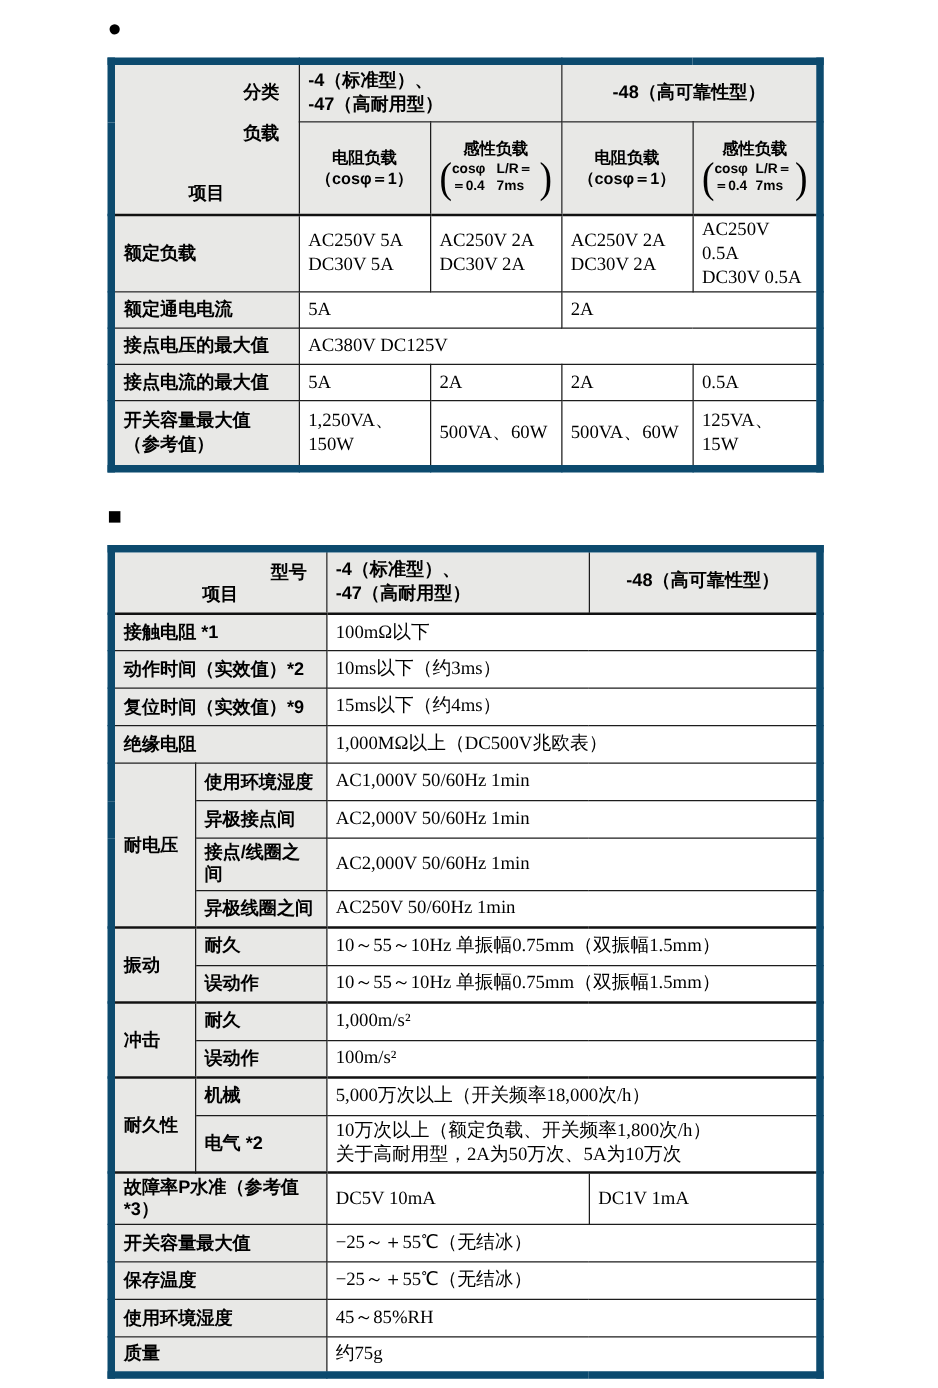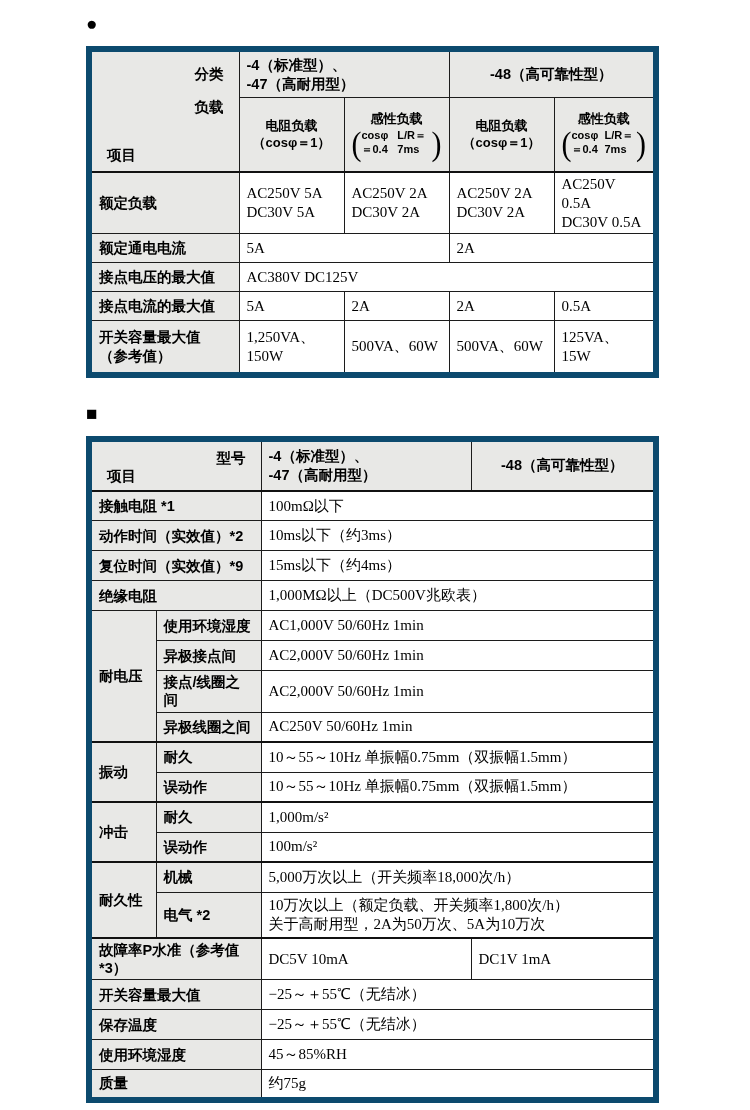--- a/index.html
+++ b/index.html
@@ -18,21 +18,21 @@
   .ml{white-space:pre-line;}
   .ctr{text-align:center;}
   .mh{font-weight:bold;font-size:14.5px;line-height:1.3;}
 
   td.corner{padding:0;}
   .corner-in{display:flex;flex-direction:column;}
   .ci1{height:115px;}
   .ci2{height:44px;}
   .c-cat{text-align:right;padding:11px 8px 0 0;}
   .c-load{text-align:right;padding:15px 8px 0 0;}
-  .c-item{margin-top:auto;text-align:left;padding:0 8px 5px 8px;}
+  .c-item{margin-top:auto;text-align:center;padding:0 8px 5px 8px;}
   .c-model{text-align:right;padding:5px 8px 0 0;}
 
   td.lh{text-align:center;padding:2px 1px;}
   .lh-t{font-size:13px;font-weight:bold;line-height:1.25;}
   .prow{display:flex;align-items:center;justify-content:center;gap:0px;}
   .bp{font-size:30px;font-weight:400;font-family:"Liberation Serif",serif;line-height:1;transform:scaleY(1.15);}
   .plines{display:inline-flex;flex-direction:row;text-align:left;font-size:11px;font-weight:bold;line-height:1.2;}
 
   tr.tb td{border-top:2px solid #111;}
   .grp{font-weight:bold;font-size:14.5px;padding-left:7px;}

